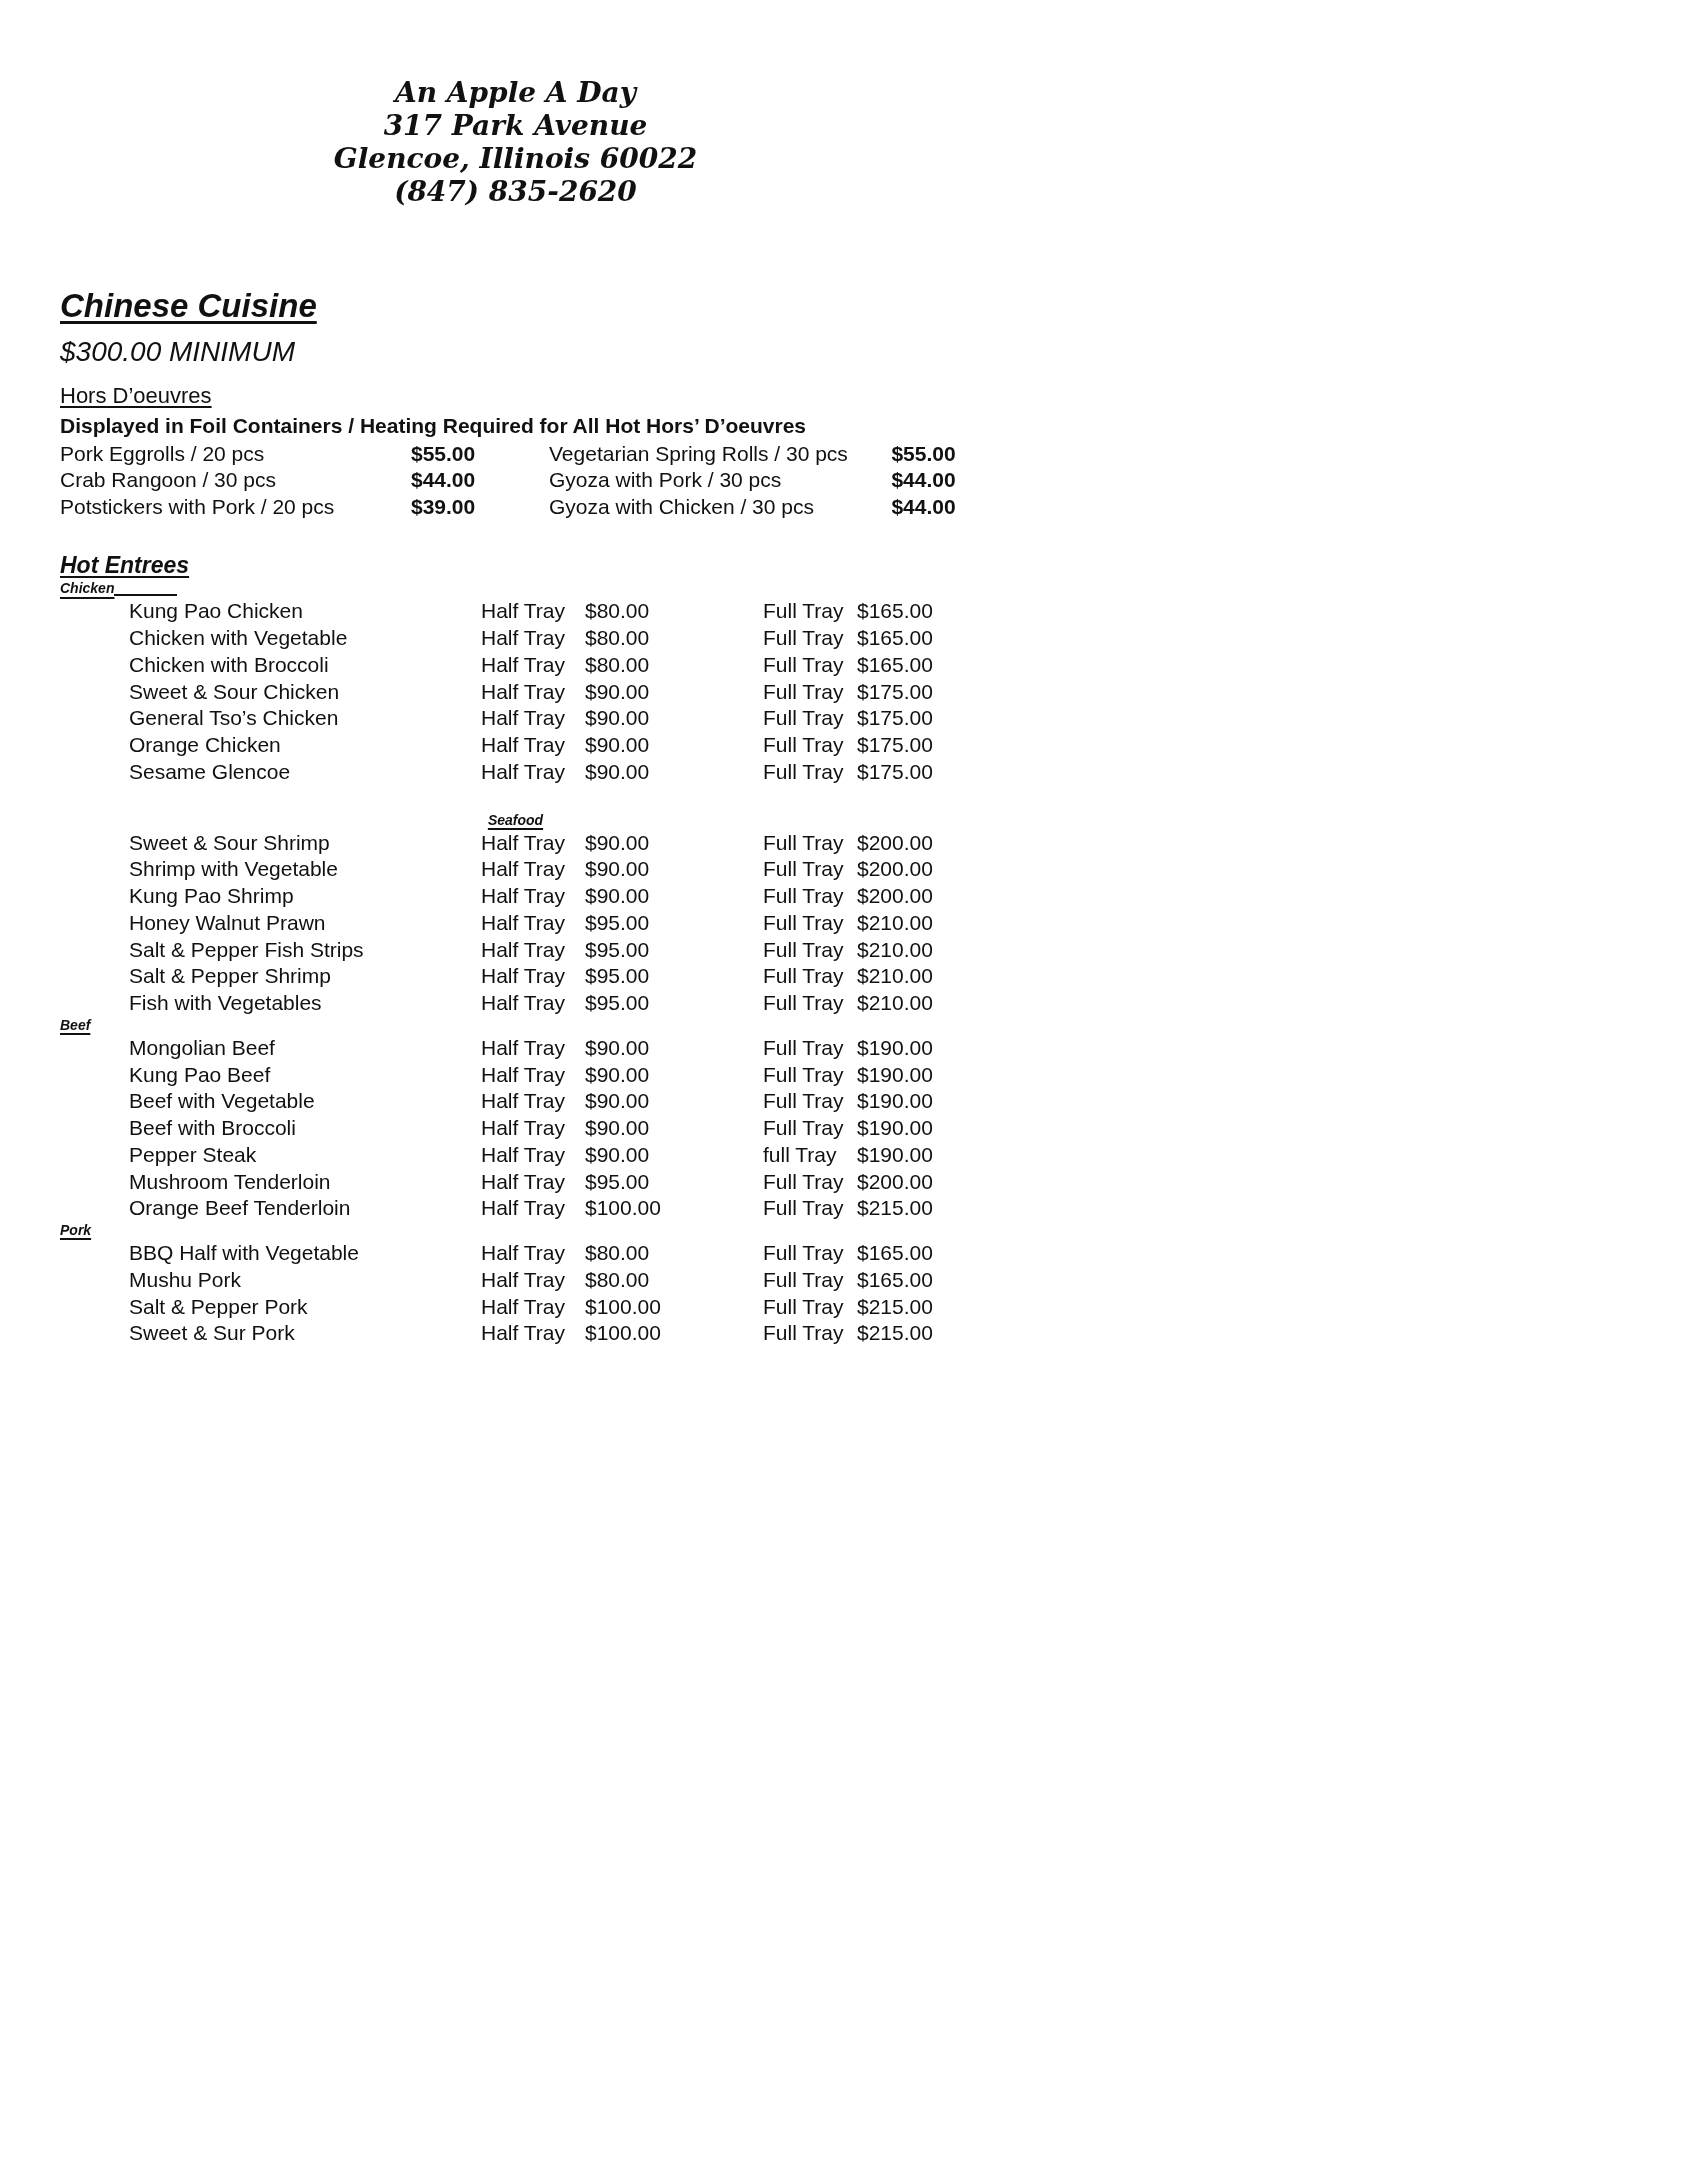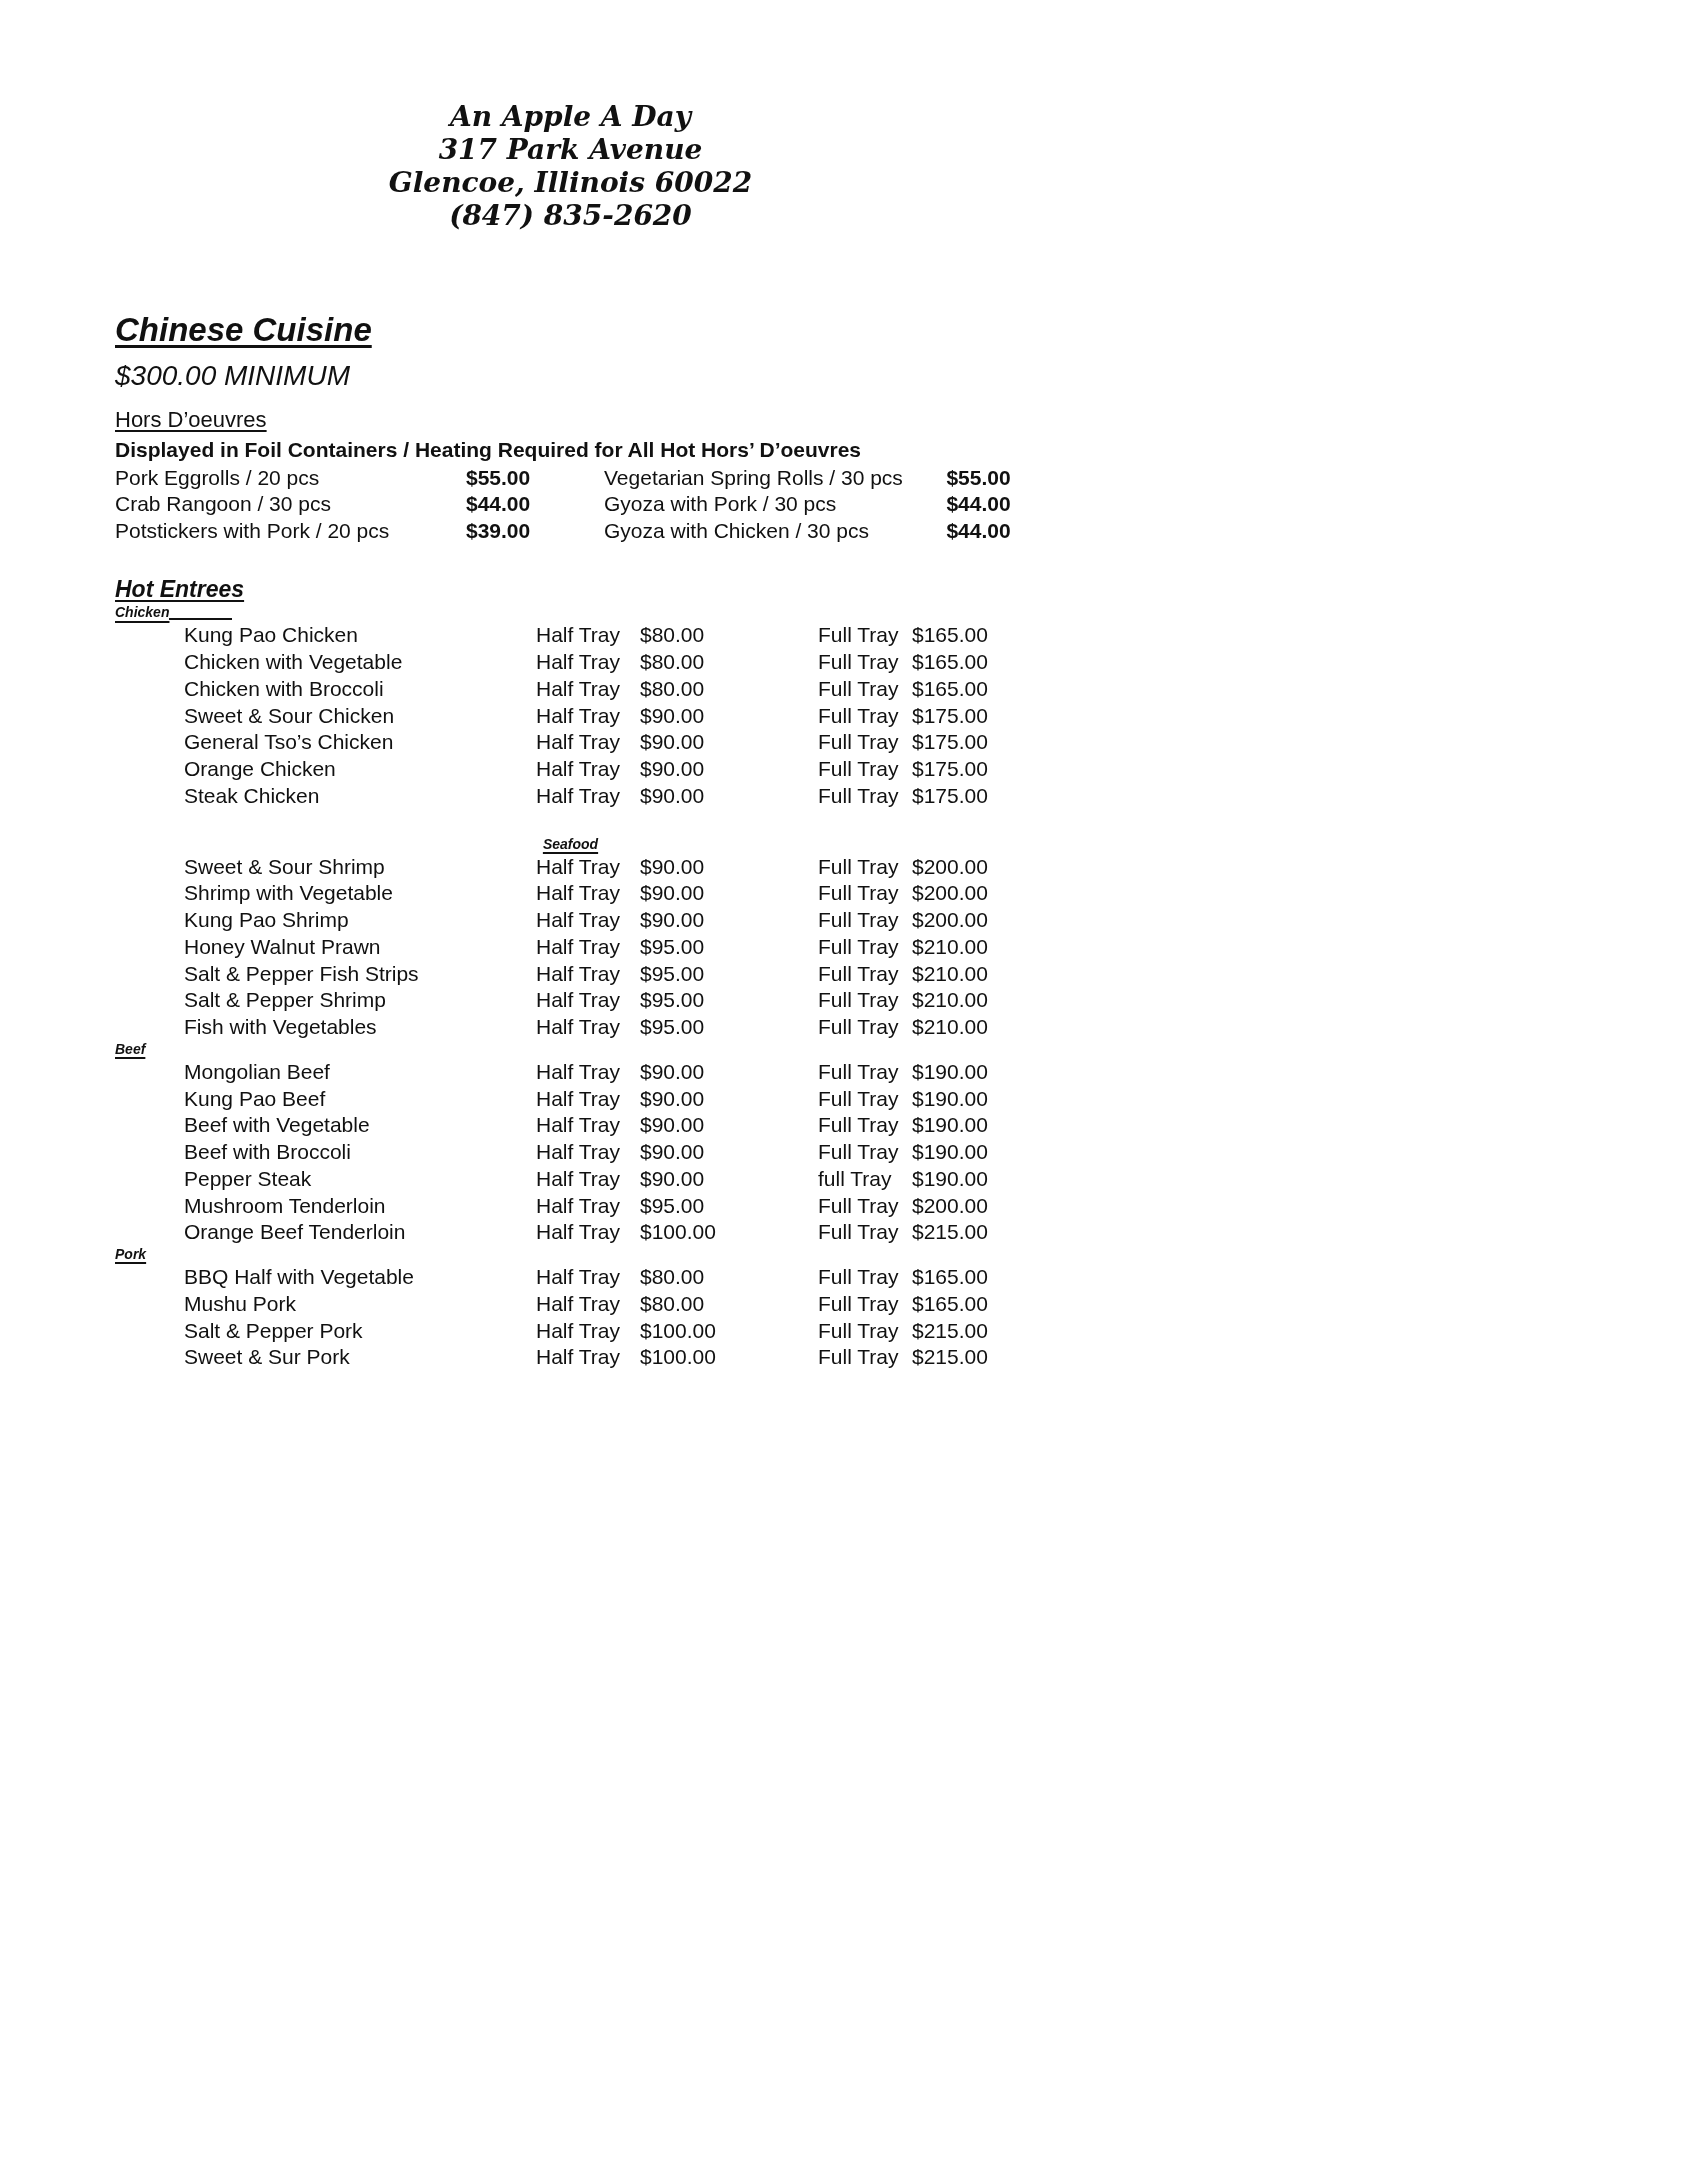--- a/index.html
+++ b/index.html
@@ -9,23 +9,23 @@
     width: 1683px;
     height: 2178px;
     background: #ffffff;
     color: #111111;
     font-family: "Liberation Sans", sans-serif;
     font-size: 21px;
     line-height: 1.275;
     overflow: hidden;
   }
   .content {
-    margin-left: 115px;
+    margin-left: 60px;
     width: 911px;
-    padding-top: 100px;
+    padding-top: 76px;
   }
   .letterhead {
     text-align: center;
     font-family: "DejaVu Serif", serif;
     font-weight: bold;
     font-style: italic;
     font-size: 28px;
     line-height: 33px;
   }
   .doc-title {
@@ -176,21 +176,21 @@
             <div class="cell">$175.00</div>
           </div>
           <div class="entree-row">
             <div class="cell name">Orange Chicken</div>
             <div class="cell">Half Tray</div>
             <div class="cell">$90.00</div>
             <div class="cell">Full Tray</div>
             <div class="cell">$175.00</div>
           </div>
           <div class="entree-row">
-            <div class="cell name">Steak Chicken</div>
+            <div class="cell name">Sesame Glencoe</div>
             <div class="cell">Half Tray</div>
             <div class="cell">$90.00</div>
             <div class="cell">Full Tray</div>
             <div class="cell">$175.00</div>
           </div>
         </section>
         <section class="entree-section">
           <h3 class="category-heading"><span class="cat-text">Seafood</span></h3>
           <div class="entree-row">
             <div class="cell name">Sweet &amp; Sour Shrimp</div>

